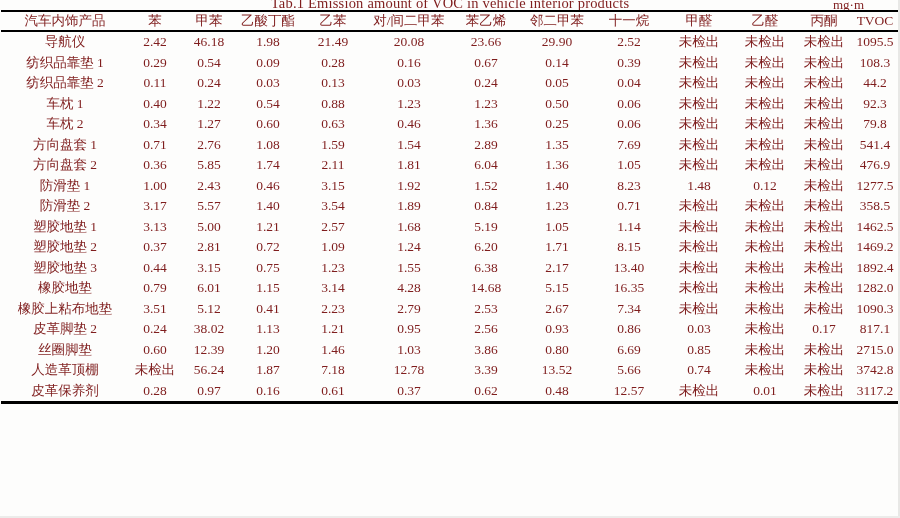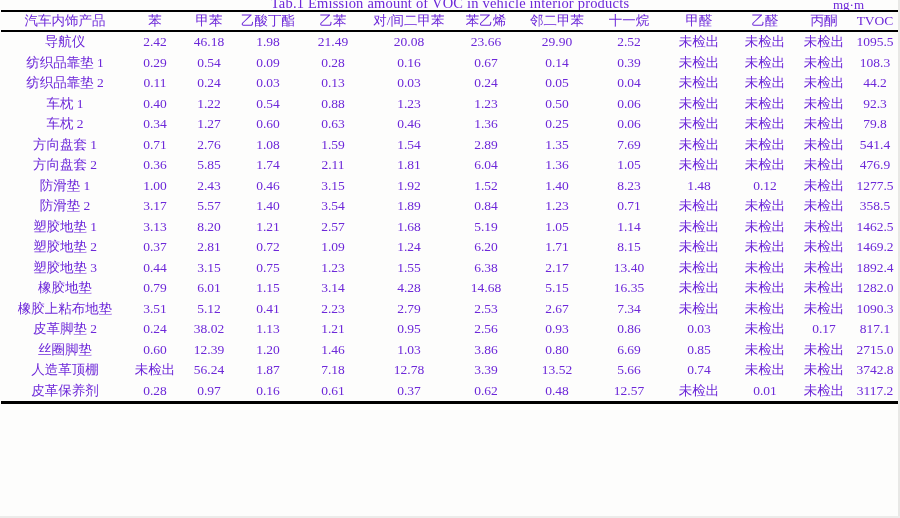--- a/index.html
+++ b/index.html
@@ -6,21 +6,21 @@
     margin: 0;
     padding: 0;
     background: #ffffff;
   }
   .page {
     position: relative;
     width: 900px;
     height: 518px;
     overflow: hidden;
     background: #fdfdfc;
-    color: #6d28d9;
+    color: #7f1d1d;
     font-family: "Liberation Serif", "DejaVu Serif", serif;
   }
   
   .title-row {
     position: absolute;
     top: 0; left: 0;
     width: 100%;
     height: 11px;
     overflow: hidden;
   }
@@ -257,21 +257,21 @@
           <td>1.23</td>
           <td>0.71</td>
           <td>未检出</td>
           <td>未检出</td>
           <td>未检出</td>
           <td>358.5</td>
         </tr>
         <tr>
           <td>塑胶地垫 1</td>
           <td>3.13</td>
-          <td>8.20</td>
+          <td>5.00</td>
           <td>1.21</td>
           <td>2.57</td>
           <td>1.68</td>
           <td>5.19</td>
           <td>1.05</td>
           <td>1.14</td>
           <td>未检出</td>
           <td>未检出</td>
           <td>未检出</td>
           <td>1462.5</td>

